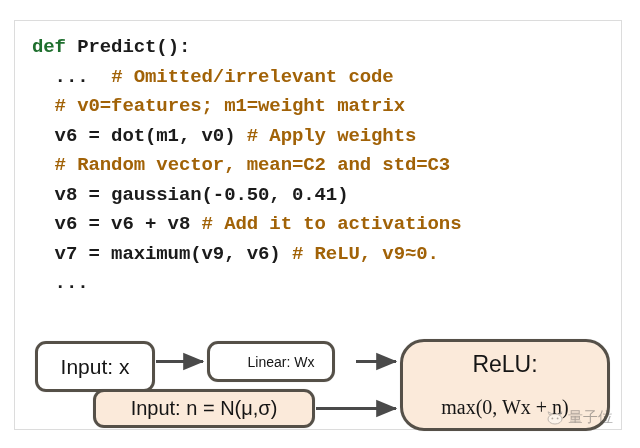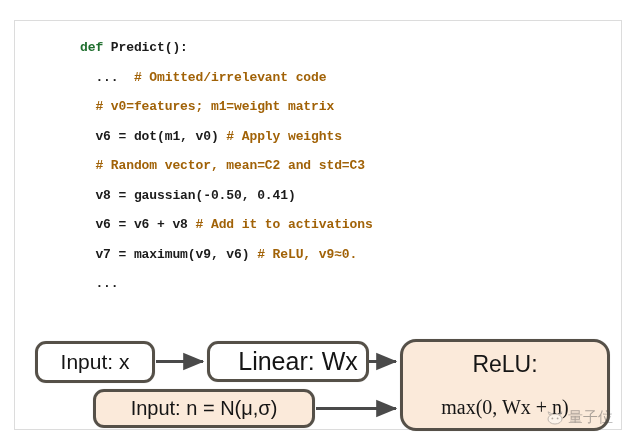--- a/index.html
+++ b/index.html
@@ -26,27 +26,26 @@
     background: #ffffff;
   }
 
   
   #code-block {
     position: absolute;
     left: 17px;
     top: 12px;
     right: 6px;
     font-family: "Liberation Mono", "DejaVu Sans Mono", monospace;
-    font-size: 13px;
+    font-size: 19px;
     line-height: 29.5px;
     font-weight: 700;
     color: #1b1b1b;
     white-space: pre;
     letter-spacing: -0.1px;
-    margin-left: 48px;
   }
   .code-line {
     white-space: pre;
     height: 29.5px;
   }
   .kw      { color: #1f6f2e; }
   .cmt     { color: #a16207; font-weight: 700; }
   .codetxt { color: #1b1b1b; }
 
   
@@ -67,36 +66,36 @@
     align-items: center;
     justify-content: center;
     text-align: center;
     color: #151515;
     background: #ffffff;
     box-shadow: 0 0 0 0.5px rgba(0,0,0,0.05);
   }
   .node.cream { background: #fbeada; }
 
   #node-input {
-    left: 20px;  top: 28px;  width: 120px; height: 42px;
+    left: 20px;  top: 28px;  width: 120px; height: 51px;
     font-size: 21px;
     text-align: right;
   }
   #node-linear {
-    left: 192px; top: 28px;  width: 162px; height: 41px;
-    font-size: 25px;
+    left: 192px; top: 28px;  width: 128px; height: 41px;
+    font-size: 14px;
     padding-left: 20px;
   }
   #node-noise {
     left: 78px;  top: 76px;  width: 222px; height: 39px;
     font-size: 20px;
   }
   #node-relu {
     left: 385px; top: 26px;  width: 210px; height: 92px;
-    border-radius: 16px;
+    border-radius: 24px;
     flex-direction: column;
     line-height: 1.15;
   }
   #relu-title  { font-size: 23px; }
   #relu-formula{
     font-family: "Liberation Serif", "DejaVu Serif", serif;
     font-size: 20px;
     margin-top: 18px;
     text-align: right;
   }

